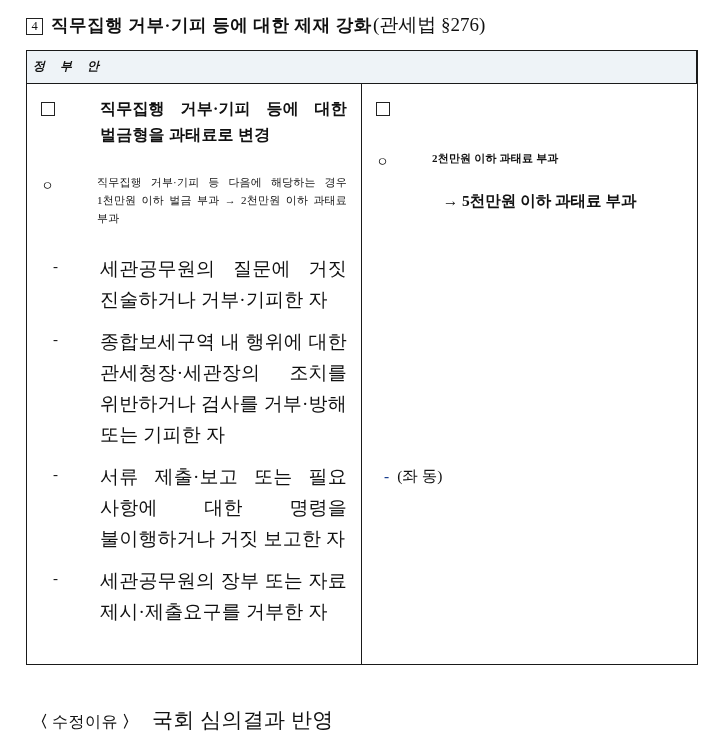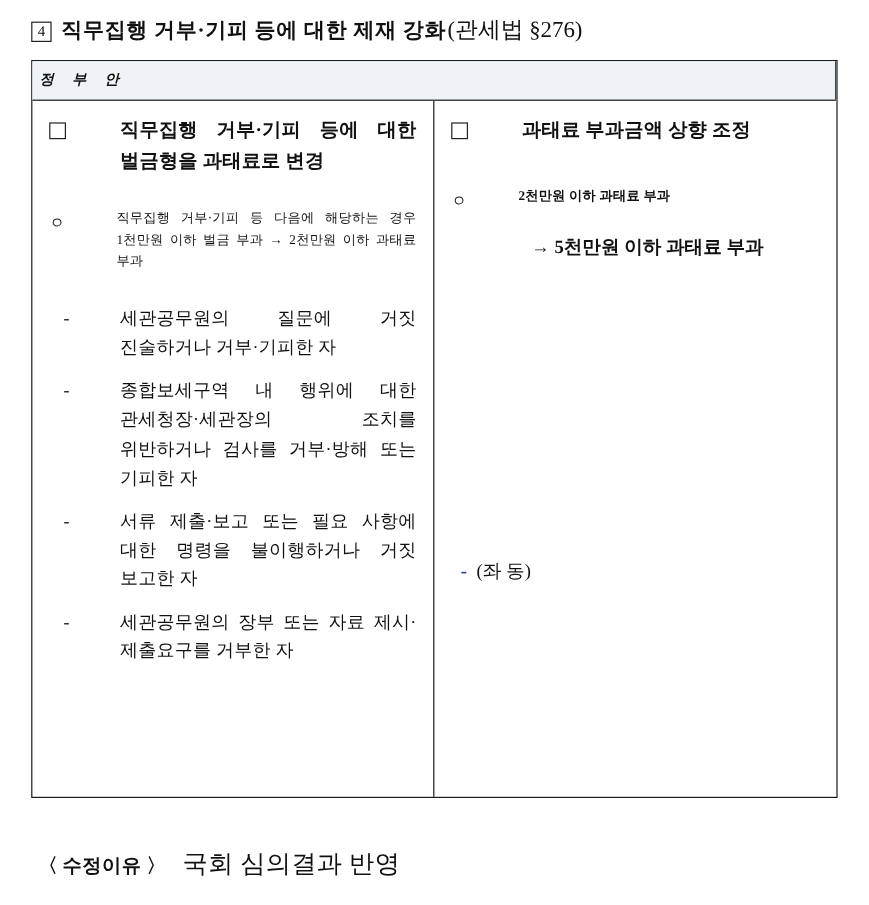--- a/index.html
+++ b/index.html
@@ -149,21 +149,21 @@
     font-weight: bold;
     font-size: 16px;
   }
   .blk.circ-blk .txt {
     font-size: 11px;
   }
   .blk.dash-blk {
     margin-bottom: 11px;
   }
   .blk.dash-blk .txt {
-    font-size: 15px;
+    font-size: 19px;
   }
 
   .spacer-lg { height: 12px; }
 
   
   .right .blk.sq-blk .txt { font-weight: bold; font-size: 16px; }
   .right .blk.circ-blk { margin-top: 34px; }
   .right .arrow-line {
     margin-left: 20px;
     font-size: 15.5px;
@@ -194,21 +194,21 @@
     align-items: baseline;
     white-space: nowrap;
   }
   .footer .br {
     font-size: 16px;
     font-weight: bold;
     margin: 0 4px;
   }
   .footer .label {
     font-size: 16px;
-    font-weight: bold;
+    font-weight: normal;
     letter-spacing: 0.5px;
     text-align: center;
   }
   .footer .value {
     font-size: 21px;
     margin-left: 10px;
     letter-spacing: 0.3px;
     text-align: center;
   }
 </style>
@@ -266,21 +266,20 @@
           <span class="marker dash">-</span>
           <span class="txt">세관공무원의 장부 또는 자료 제시·제출요구를 거부한 자</span>
         </div>
 
       </div>
 
       <div class="col right">
 
         <div class="blk sq-blk">
           <span class="marker sq"></span>
-          <span class="txt">과태료 부과금액 상향 조정</span>
         </div>
 
         <div class="blk circ-blk">
           <span class="marker circ">ㅇ</span>
           <span class="txt bold">2천만원 이하 과태료 부과</span>
         </div>
 
         <div class="arrow-line">→ 5천만원 이하 과태료 부과</div>
 
         <div class="ditto">

